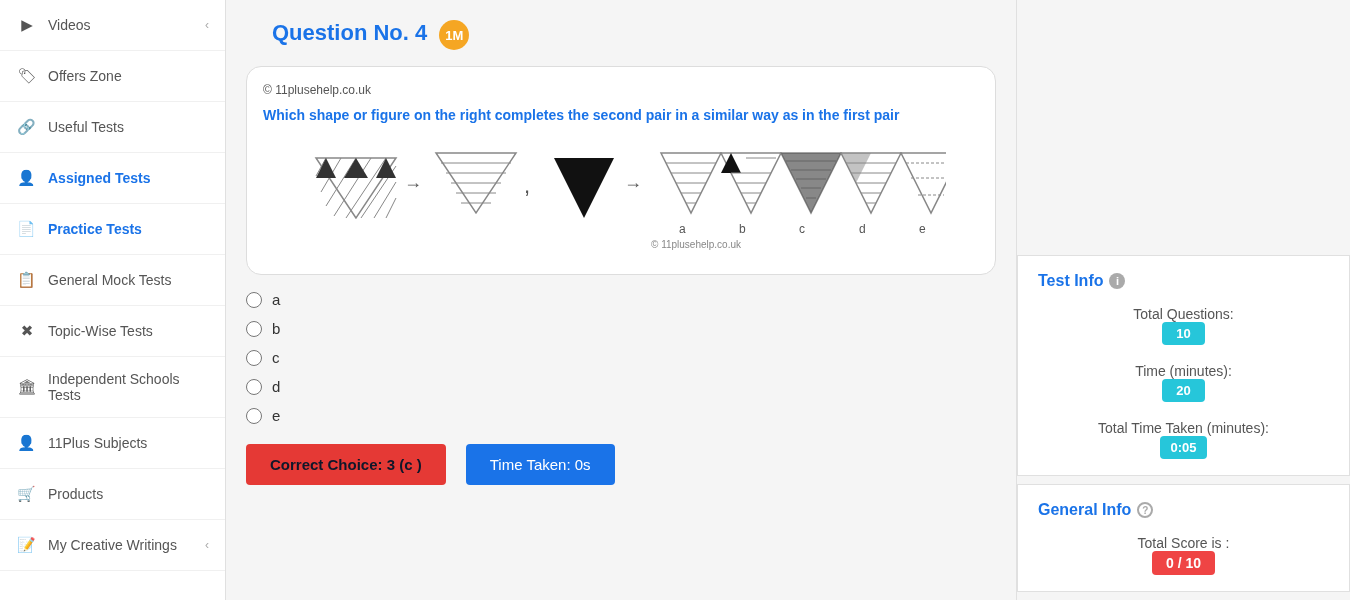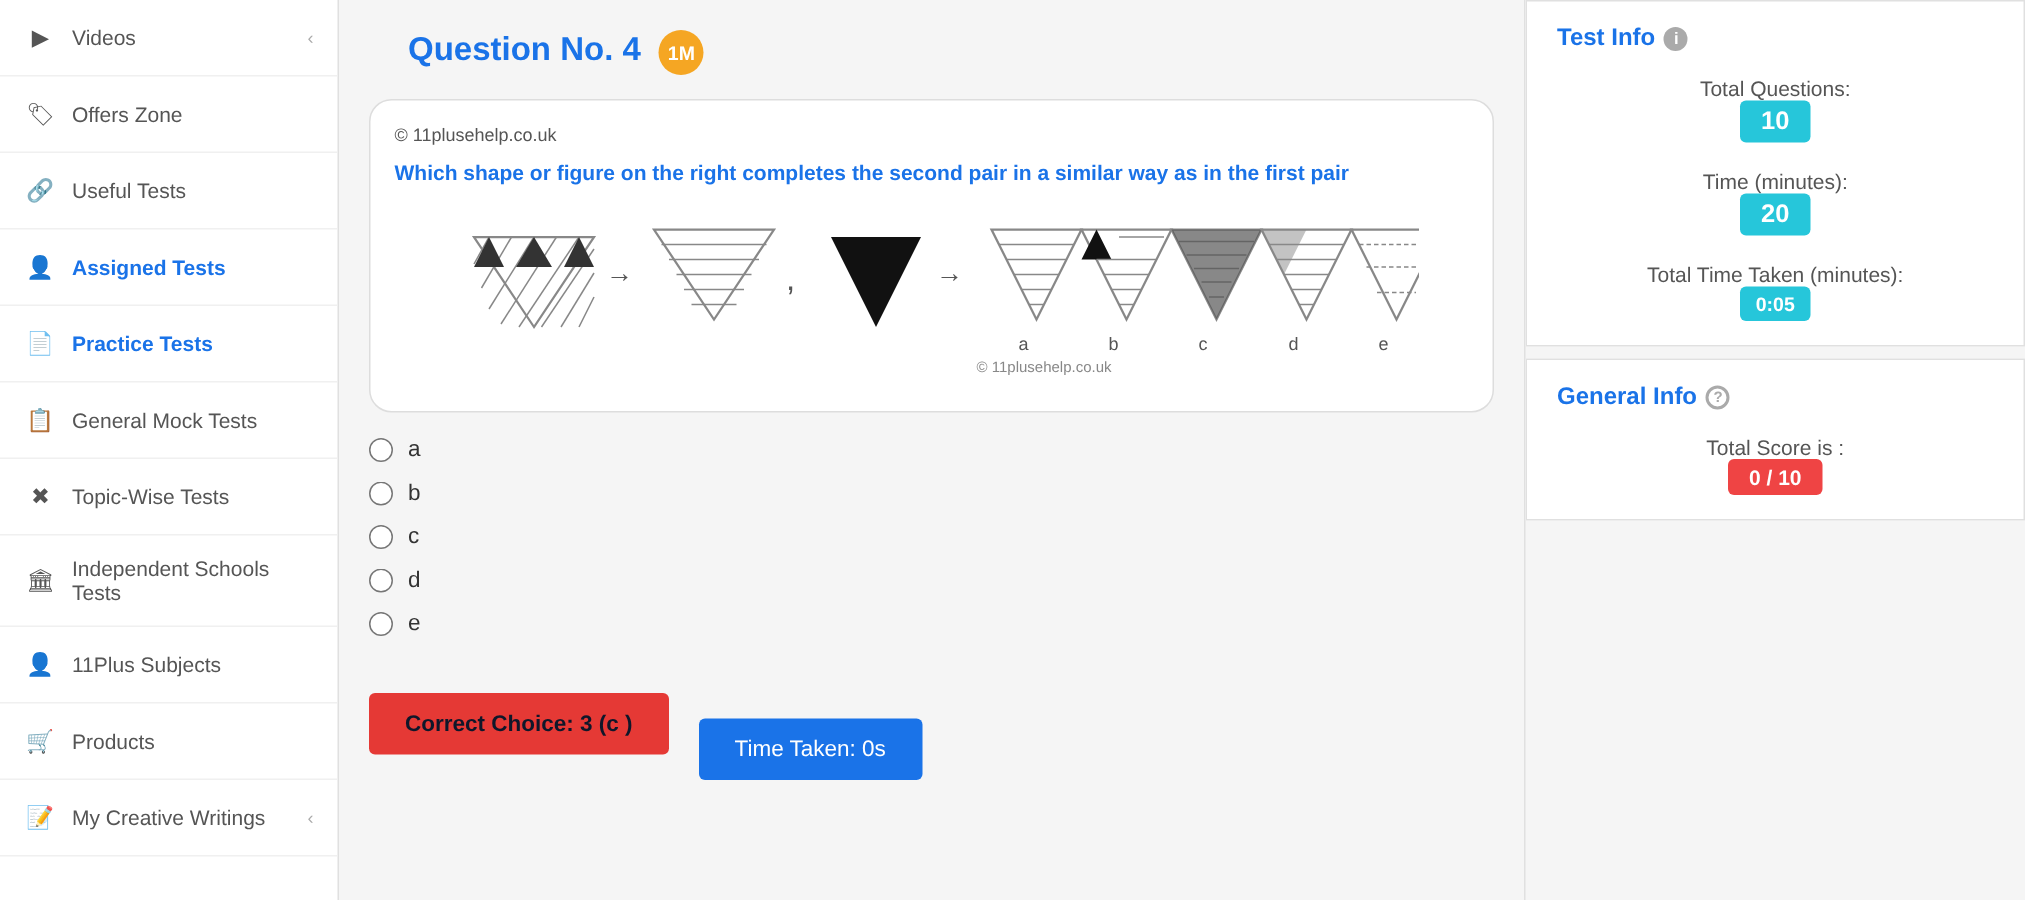--- a/index.html
+++ b/index.html
@@ -142,34 +142,34 @@
       cursor: pointer;
     }
     .btn-time {
       background: #1a73e8;
       color: #fff;
       border: none;
       padding: 12px 24px;
       border-radius: 4px;
       font-size: 15px;
       cursor: pointer;
-      margin-top: 35px;
     }
 
     
     .right-panel {
       width: 334px;
       min-width: 334px;
       background: #f5f5f5;
       padding: 0;
       display: flex;
       flex-direction: column;
       gap: 0;
       overflow-y: auto;
       border-left: 1px solid #e0e0e0;
+      justify-content: flex-end;
     }
     .panel-section {
       background: #fff;
       border: 1px solid #e0e0e0;
       margin-bottom: 8px;
       padding: 16px 20px;
     }
     .panel-section-title {
       color: #1a73e8;
       font-size: 16px;
@@ -187,21 +187,21 @@
       font-size: 14px;
       color: #555;
       flex-direction: column;
     }
     .info-row:last-child { margin-bottom: 0; }
     .badge-blue {
       background: #26c6da;
       color: #fff;
       border-radius: 4px;
       padding: 4px 14px;
-      font-size: 17px;
+      font-size: 13px;
       font-weight: bold;
     }
     .badge-score {
       background: #ef4444;
       color: #fff;
       border-radius: 4px;
       padding: 4px 14px;
       font-size: 14px;
       font-weight: bold;
     }

